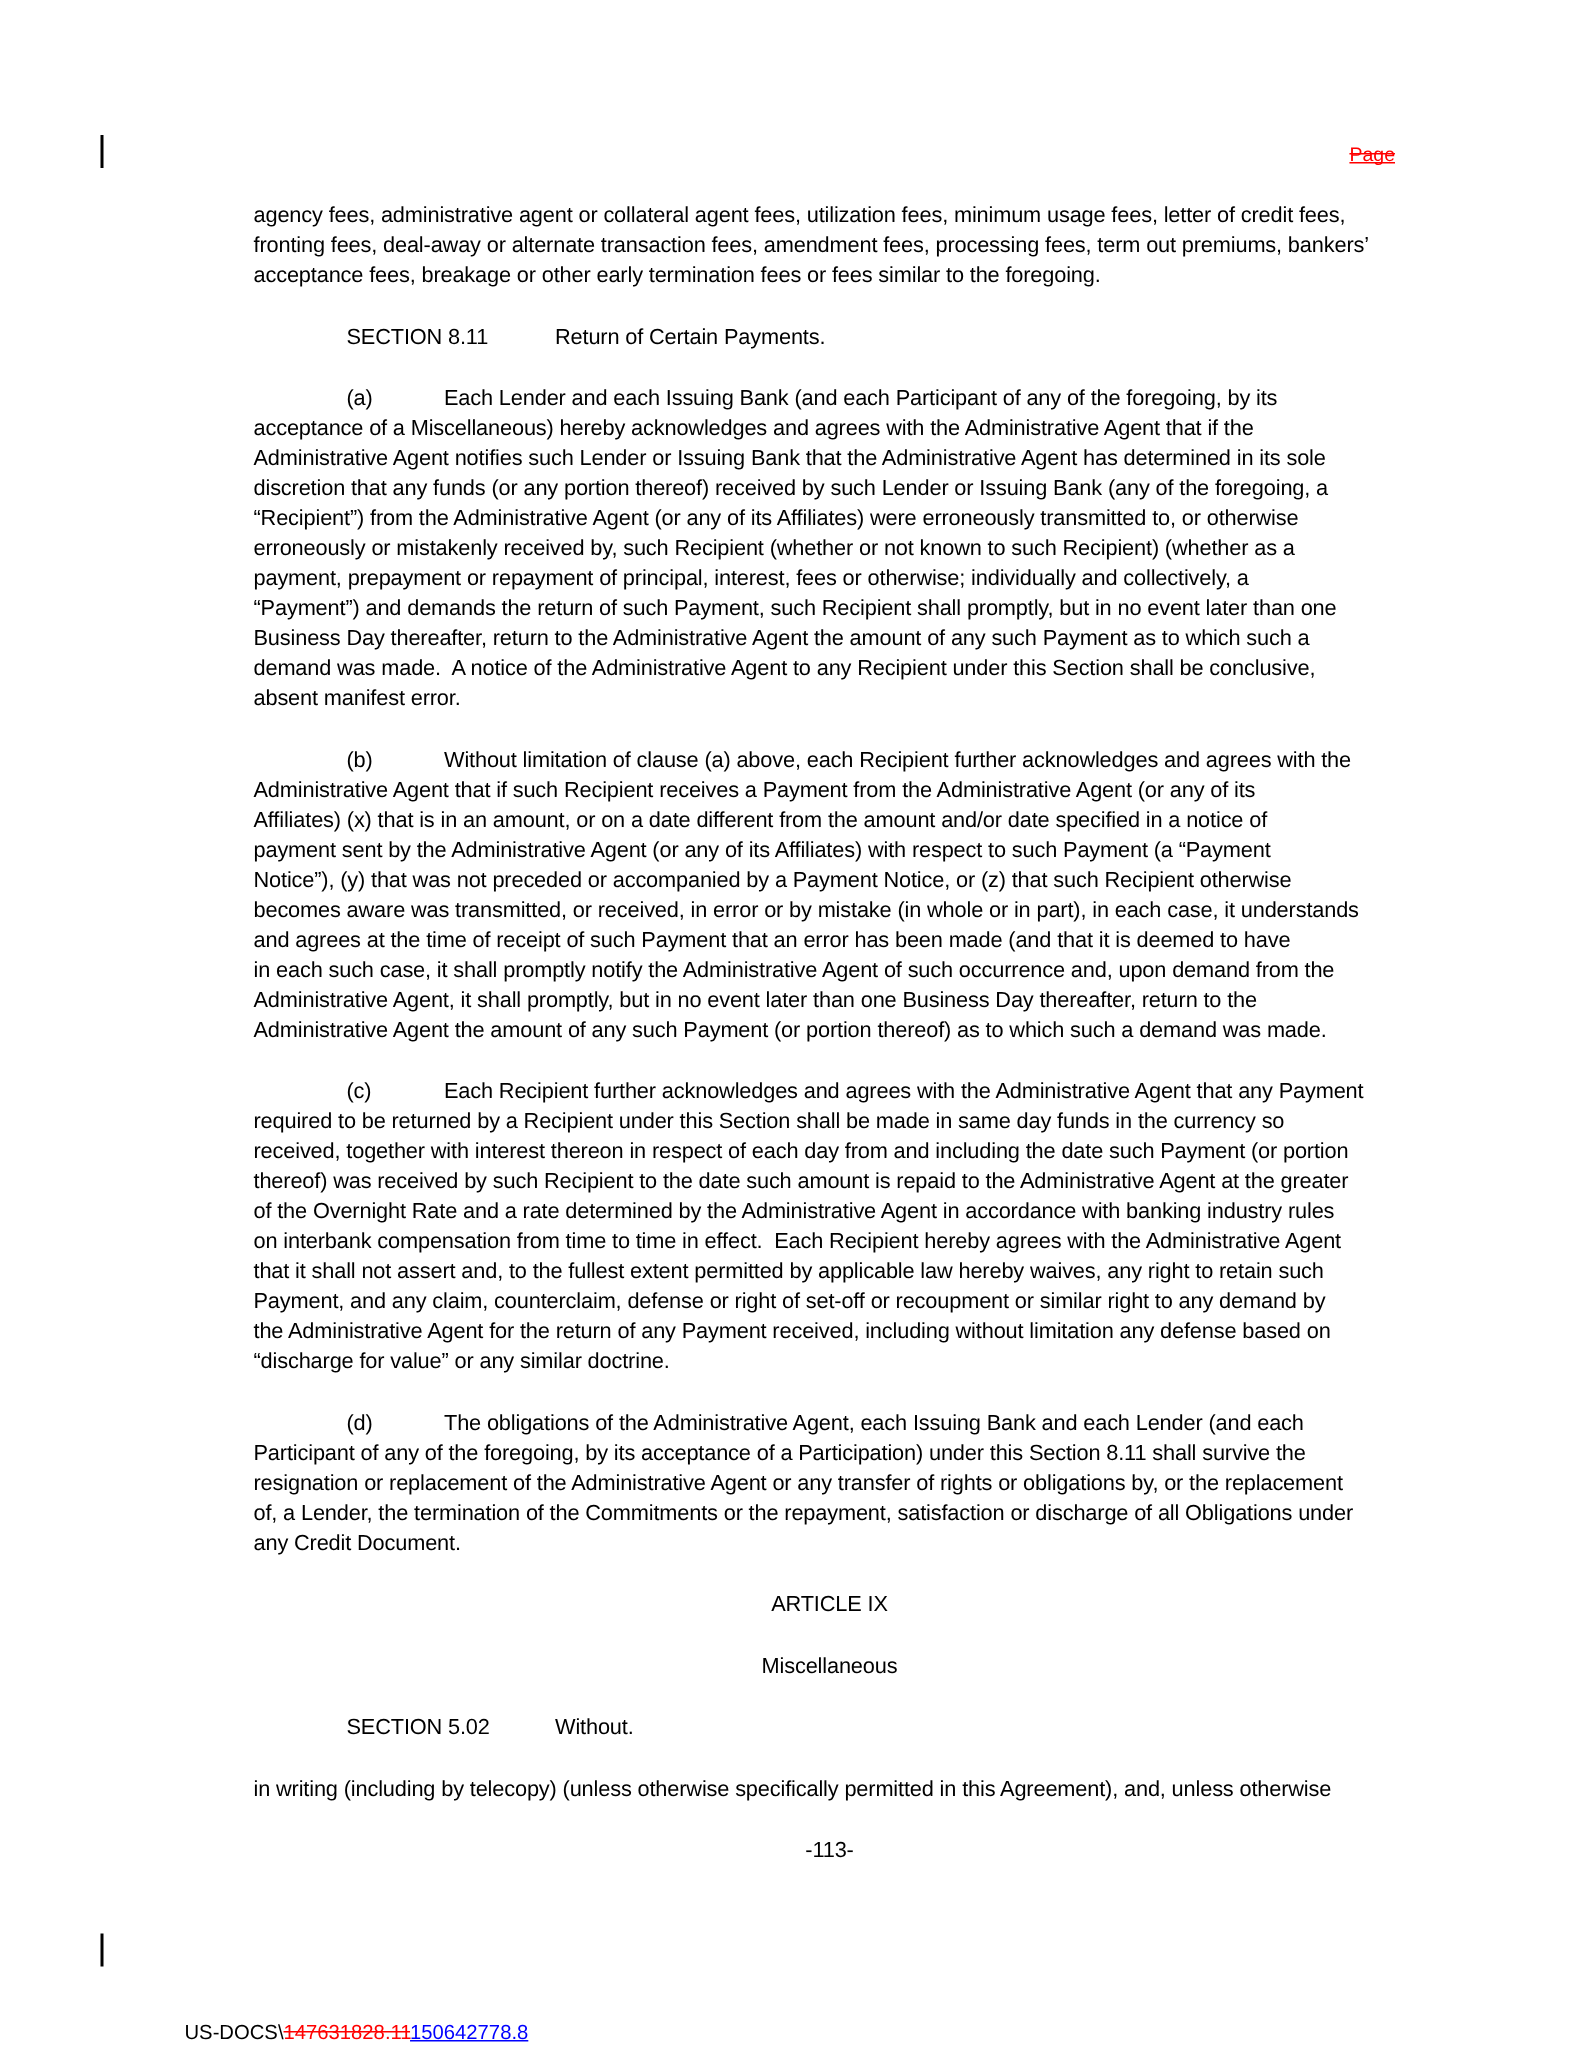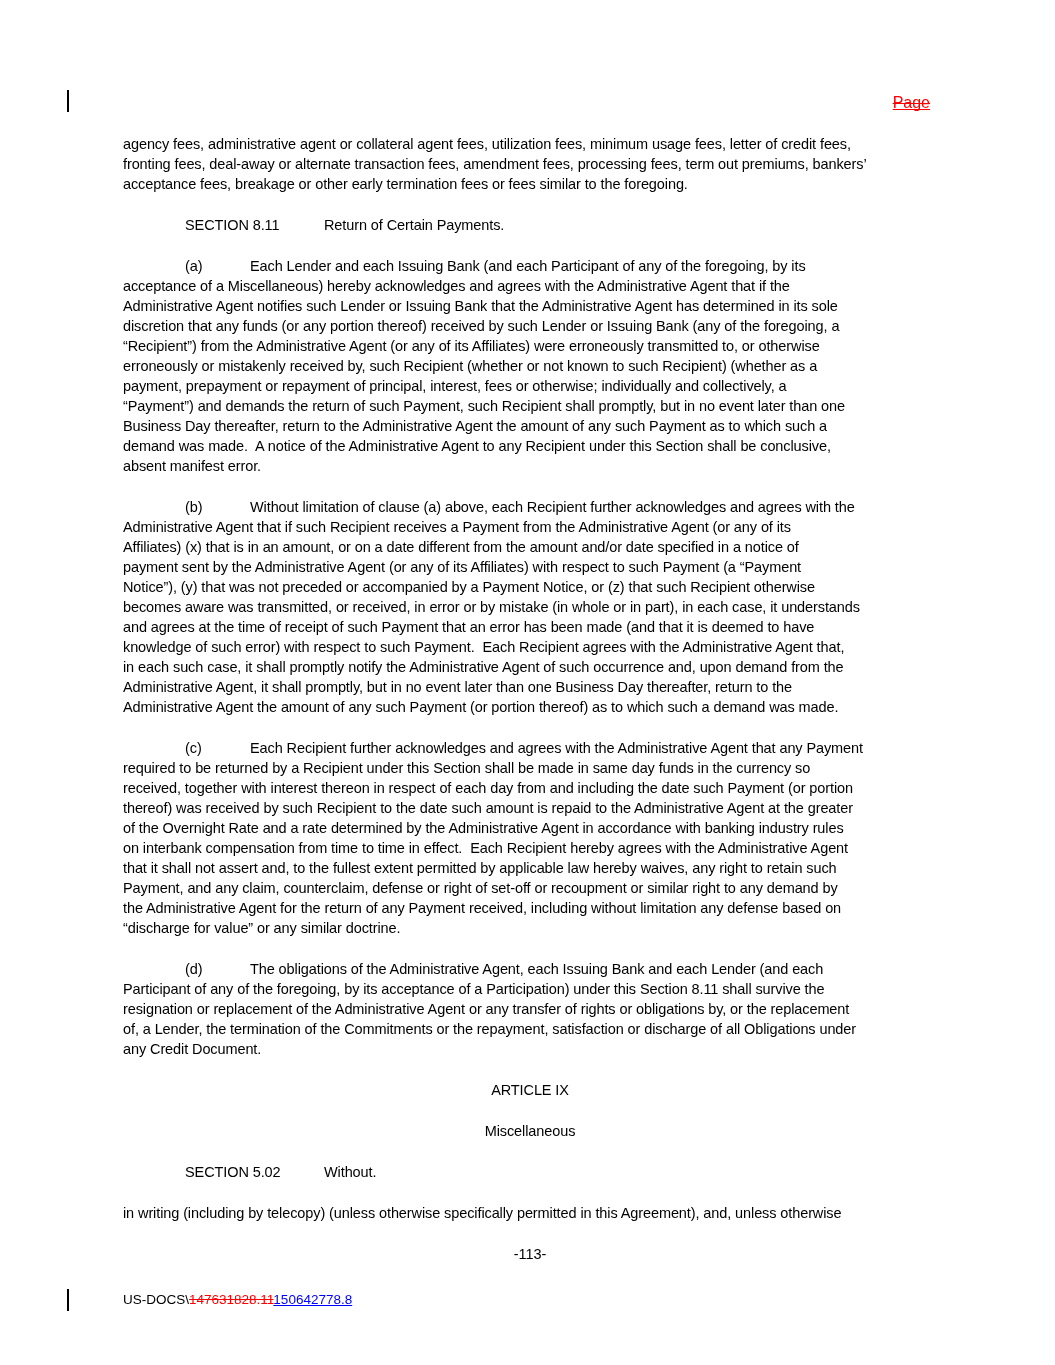--- a/index.html
+++ b/index.html
@@ -9,46 +9,46 @@
     font-family: "Liberation Sans", sans-serif;
     color: var(--text, #000000);
     position: relative;
     overflow: hidden;
   }
   #document-body {
     position: absolute;
     left: 123px; top: 134px;
     width: 814px;
   }
-  .block { margin-top: 21px; }
+  .block { margin-top: 21px; margin-left: 46px; }
   .block:first-child { margin-top: 0; }
   .center { text-align: center; }
   .line {
     white-space: pre;
     font-size: 14.5px;
     line-height: 20px;
     letter-spacing: -0.1px;
   }
   .tab  { display: inline-block; height: 1px; }
   .cell { display: inline-block; }
   .u {
     text-decoration-skip-ink: none;
   }
   .page-header-label {
     position: absolute;
     top: 94px; right: 125px;
-    font-size: 16px; line-height: 18px;
+    font-size: 13px; line-height: 18px;
     color: var(--deleted, #ff0000);
     text-decoration: underline line-through;
     text-decoration-skip-ink: none;
     margin-left: 24px;
   }
   .footer-line {
     position: absolute;
-    left: 123px; top: 1291px;
+    left: 123px; top: 1346px;
     font-size: 13.5px; line-height: 18px;
     white-space: pre;
   }
   .footer-deleted {
     color: var(--deleted, #ff0000);
     text-decoration: line-through;
   }
   .footer-inserted {
     color: var(--inserted, #0000ff);
     text-decoration: underline;
@@ -89,21 +89,20 @@
       <div class="line"><span>absent manifest error.</span></div>
     </div>
     <div class="block">
       <div class="line"><span class="tab" style="width: 62px;"></span><span class="cell" style="width: 65px;">(b)</span><span>Without limitation of clause (a) above, each Recipient further acknowledges and agrees with the</span></div>
       <div class="line"><span>Administrative Agent that if such Recipient receives a Payment from the Administrative Agent (or any of its</span></div>
       <div class="line"><span>Affiliates) (x) that is in an amount, or on a date different from the amount and/or date specified in a notice of</span></div>
       <div class="line"><span>payment sent by the Administrative Agent (or any of its Affiliates) with respect to such Payment (a “</span><span class="u">Payment</span></div>
       <div class="line"><span class="u">Notice</span><span>”), (y) that was not preceded or accompanied by a Payment Notice, or (z) that such Recipient otherwise</span></div>
       <div class="line"><span>becomes aware was transmitted, or received, in error or by mistake (in whole or in part), in each case, it understands</span></div>
       <div class="line"><span>and agrees at the time of receipt of such Payment that an error has been made (and that it is deemed to have</span></div>
-      <div class="line"><span>knowledge of such error) with respect to such Payment.  Each Recipient agrees with the Administrative Agent that,</span></div>
       <div class="line"><span>in each such case, it shall promptly notify the Administrative Agent of such occurrence and, upon demand from the</span></div>
       <div class="line"><span>Administrative Agent, it shall promptly, but in no event later than one Business Day thereafter, return to the</span></div>
       <div class="line"><span>Administrative Agent the amount of any such Payment (or portion thereof) as to which such a demand was made.</span></div>
     </div>
     <div class="block">
       <div class="line"><span class="tab" style="width: 62px;"></span><span class="cell" style="width: 65px;">(c)</span><span>Each Recipient further acknowledges and agrees with the Administrative Agent that any Payment</span></div>
       <div class="line"><span>required to be returned by a Recipient under this Section shall be made in same day funds in the currency so</span></div>
       <div class="line"><span>received, together with interest thereon in respect of each day from and including the date such Payment (or portion</span></div>
       <div class="line"><span>thereof) was received by such Recipient to the date such amount is repaid to the Administrative Agent at the greater</span></div>
       <div class="line"><span>of the Overnight Rate and a rate determined by the Administrative Agent in accordance with banking industry rules</span></div>

